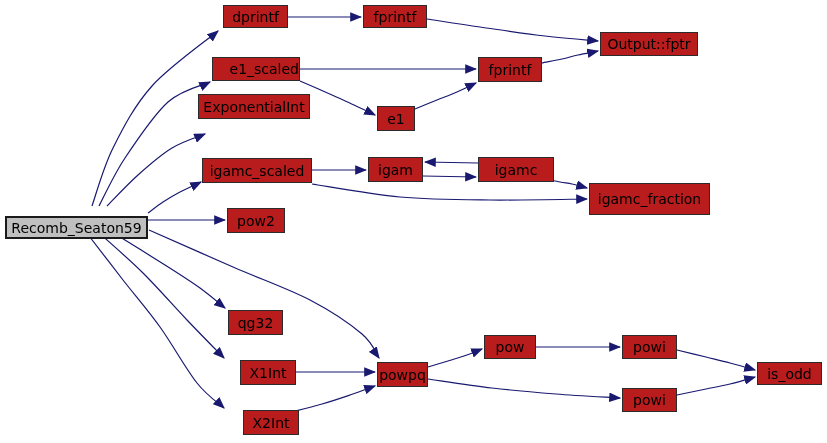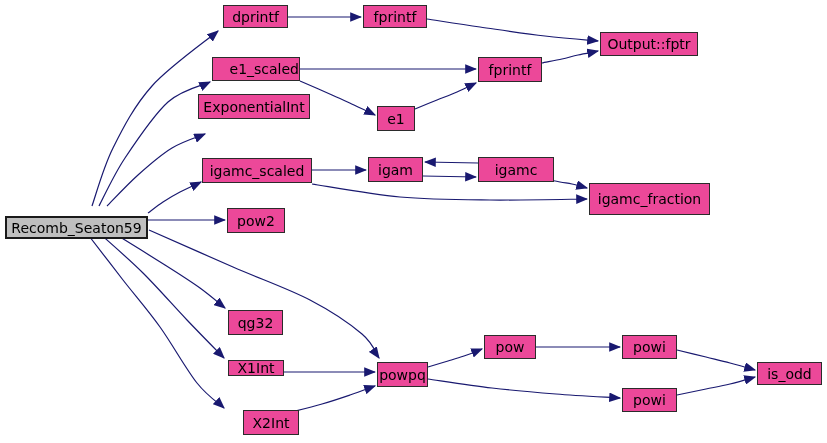--- a/index.html
+++ b/index.html
@@ -13,21 +13,21 @@
   }
   #edge-layer {
     position: absolute;
     left: 0; top: 0;
     width: 827px; height: 443px;
   }
   .node {
     position: absolute;
     box-sizing: border-box;
     border: 1px solid #2b2b2b;
-    background: #ec4899;
+    background: #b91c1c;
     color: #000000;
     display: flex;
     align-items: center;
     justify-content: center;
     font-size: 14px;
     line-height: 1;
     white-space: nowrap;
     cursor: pointer;
   }
   .node.hl {
@@ -116,21 +116,21 @@
       </div>
       <div class="node" style="left: 589px; top: 183px; width: 121px; height: 32px;">
         <span>igamc_fraction</span>
       </div>
       <div class="node" style="left: 227px; top: 208px; width: 58px; height: 25px;">
         <span>pow2</span>
       </div>
       <div class="node" style="left: 228px; top: 310px; width: 55px; height: 25px;">
         <span>qg32</span>
       </div>
-      <div class="node" style="left: 228px; top: 360px; width: 56px; height: 16px;">
+      <div class="node" style="left: 240px; top: 360px; width: 56px; height: 25px;">
         <span>X1Int</span>
       </div>
       <div class="node" style="left: 243px; top: 410px; width: 56px; height: 25px;">
         <span>X2Int</span>
       </div>
       <div class="node" style="left: 377px; top: 362px; width: 51px; height: 25px;">
         <span>powpq</span>
       </div>
       <div class="node" style="left: 484px; top: 335px; width: 52px; height: 24px;">
         <span>pow</span>

